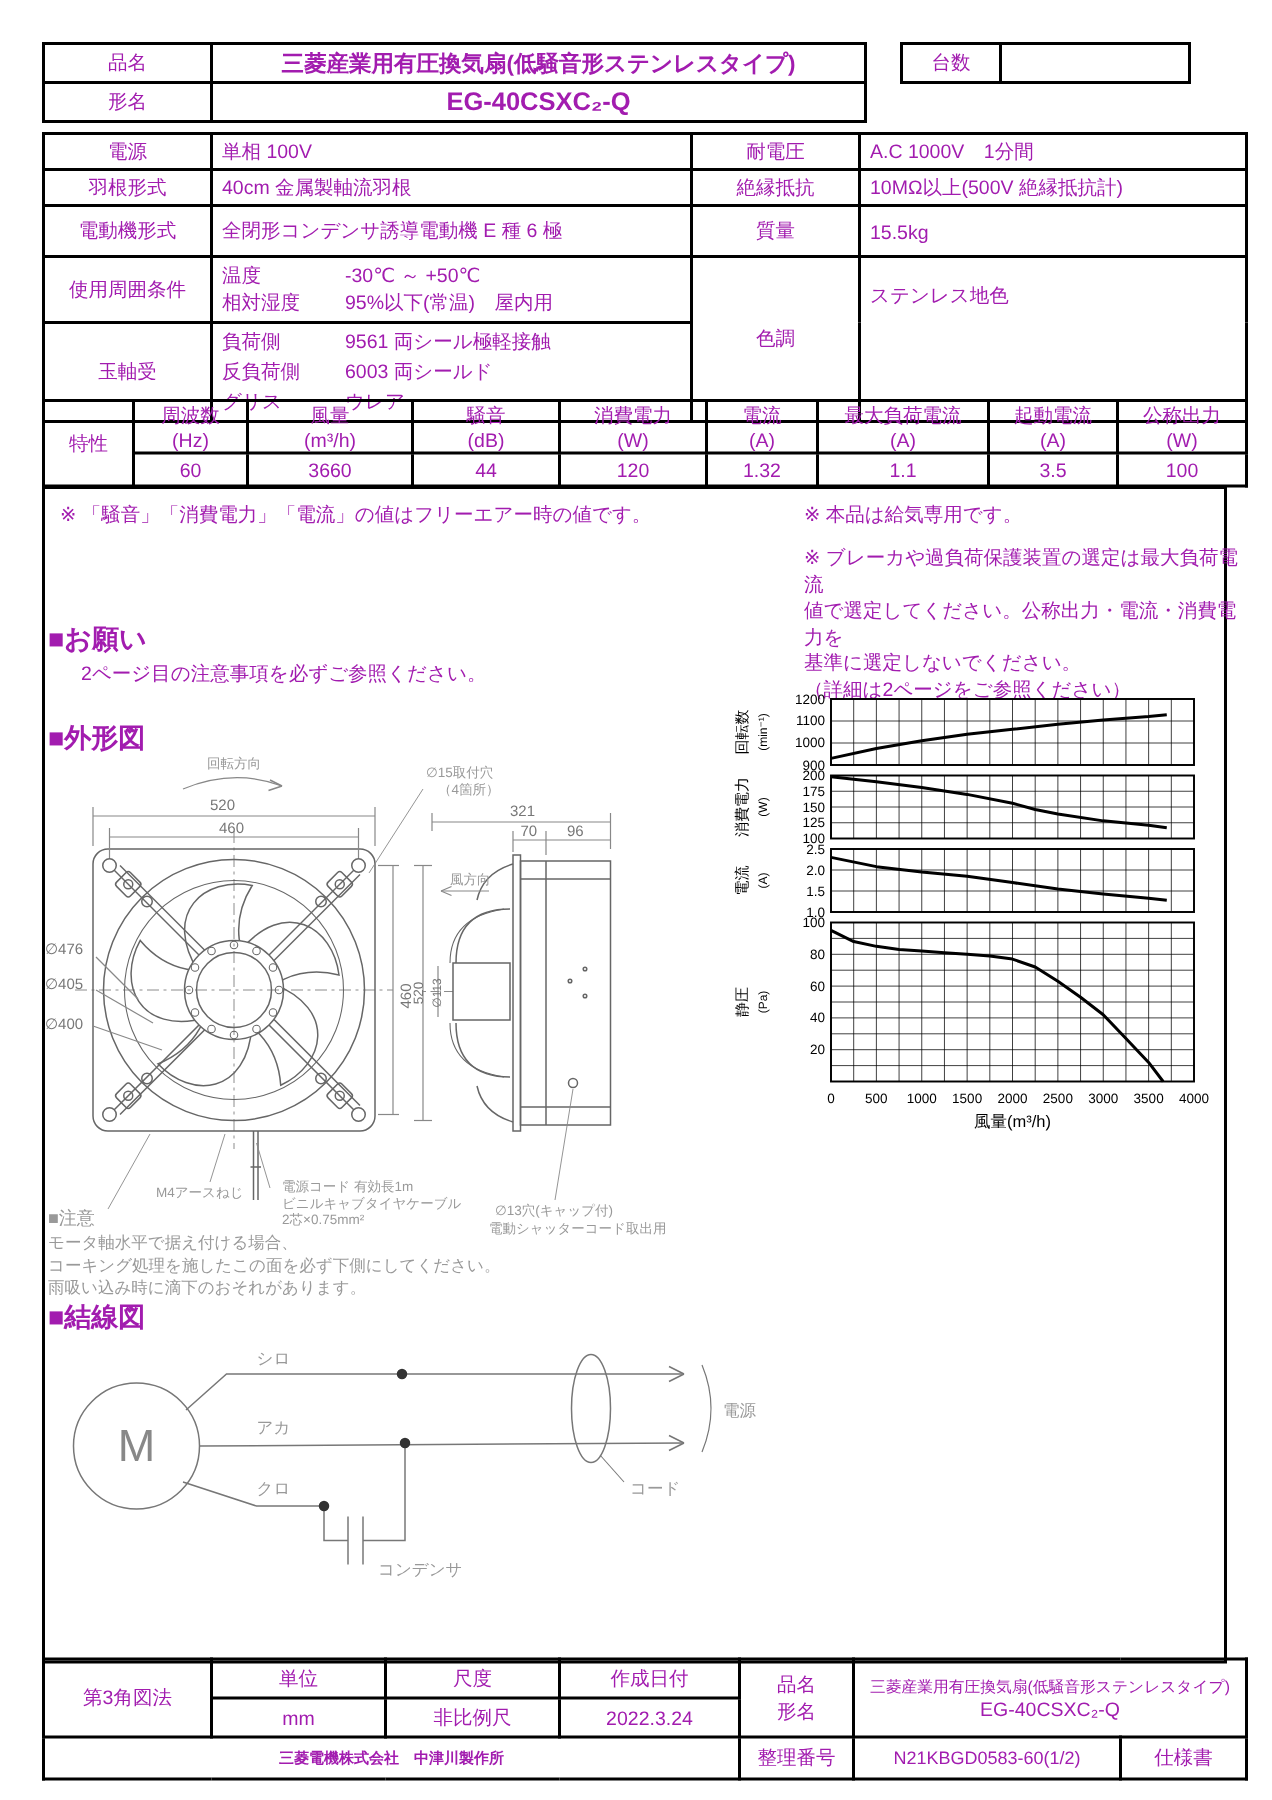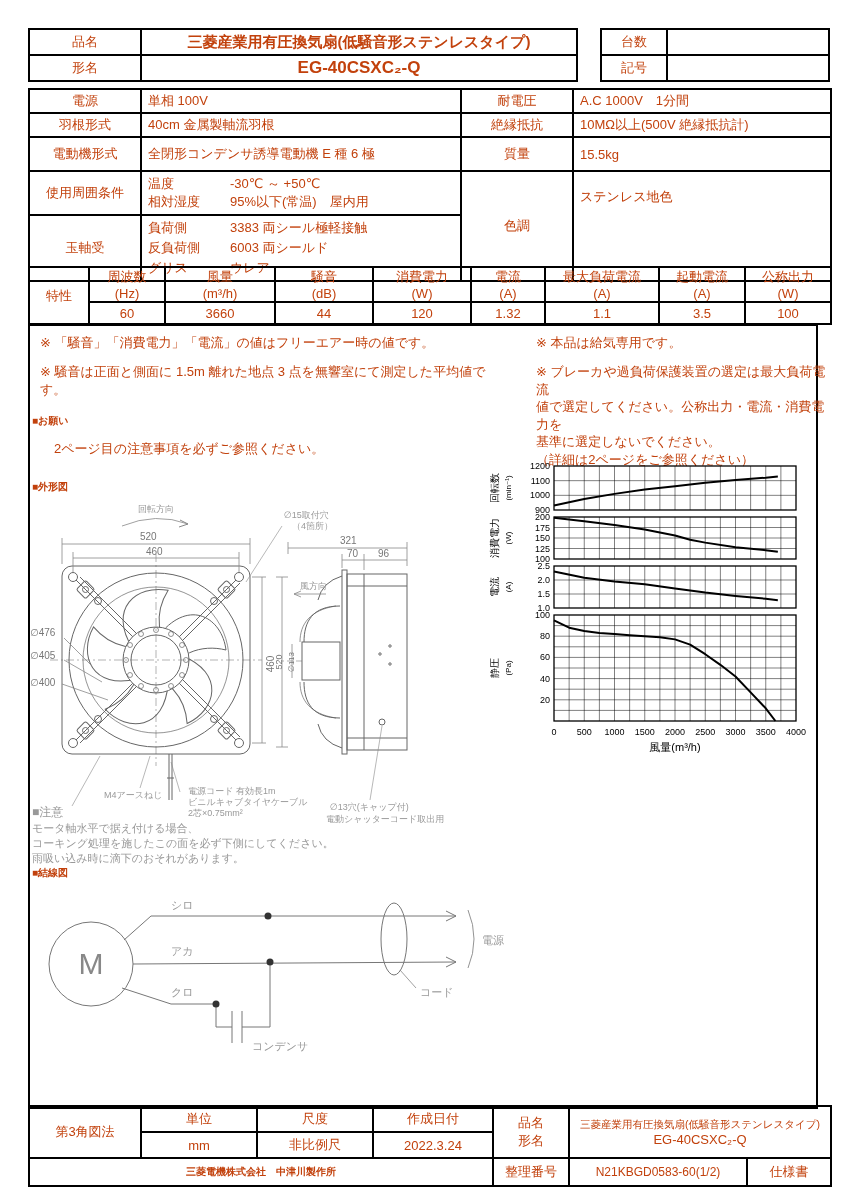--- a/index.html
+++ b/index.html
@@ -1,27 +1,27 @@
 <!DOCTYPE html>
 <html><head>
 <meta charset="utf-8">
 <style>
   html,body{margin:0;padding:0;background:#fff;}
   .page{position:relative;width:848px;height:1200px;background:#fff;
-        font-family:"Liberation Sans","DejaVu Sans",sans-serif;color:#c2410c;overflow:hidden;}
+        font-family:"Liberation Sans","DejaVu Sans",sans-serif;color:#a21caf;overflow:hidden;}
   table{border-collapse:collapse;table-layout:fixed;}
   td{border:2px solid #000;font-size:13px;padding:0 6px;overflow:hidden;white-space:nowrap;}
   td.lbl{text-align:center;padding:0;}
   .abs{position:absolute;}
   .b{font-weight:bold;}
   .kv{display:flex;}
   .kv .k{display:inline-block;width:82px;}
   .note{font-size:13px;margin-bottom:11px;}
   .pre{white-space:pre-line;line-height:1.35;}
-  .h14{font-size:10px;font-weight:bold;}
+  .h14{font-size:18px;font-weight:bold;}
   svg text{font-family:"Liberation Sans","DejaVu Sans",sans-serif;}
   .gray{fill:#999;}
   .dgray{fill:#777;}
 </style>
 </head>
 <body>
 
 <div class="page">
 
   <table class="abs" style="left:28px;top:28px;width:550px;">
@@ -34,32 +34,28 @@
       <td class="lbl">品名</td>
       <td class="b" style="text-align:center;font-size:15px;">三菱産業用有圧換気扇(低騒音形ステンレスタイプ)</td>
     </tr>
     <tr style="height:26px;">
       <td class="lbl">形名</td>
       <td class="b" style="text-align:center;font-size:17px;">EG-40CSXC₂-Q</td>
     </tr>
   </tbody>
     </table>
 
-  <table class="abs" style="left:600px;top:28px;width:230px;">
+  <table class="abs" style="left:600px;top:28px;width:194px;">
     <colgroup>
         <col style="width:66px">
         <col>
       </colgroup>
     <tbody>
         <tr style="height:26px;">
       <td class="lbl">台数</td>
-      <td></td>
-    </tr>
-    <tr style="height:26px;">
-      <td class="lbl">記号</td>
       <td></td>
     </tr>
   </tbody>
     </table>
 
   <table class="abs" style="left:28px;top:88px;width:802px;">
     <colgroup>
         <col style="width:112px">
         <col style="width:320px">
         <col style="width:112px">
@@ -97,21 +93,21 @@
             </div>
       </td>
       <td class="lbl" rowspan="2">色調</td>
       <td rowspan="2" style="vertical-align:top;padding-top:16px;">ステンレス地色</td>
     </tr>
     <tr style="height:66px;">
       <td class="lbl">玉軸受</td>
       <td style="line-height:1.55;">
         <div class="kv">
               <span class="k">負荷側</span>
-              <span>3383 両シール極軽接触</span>
+              <span>9561 両シール極軽接触</span>
             </div>
         <div class="kv">
               <span class="k">反負荷側</span>
               <span>6003 両シールド</span>
             </div>
         <div class="kv">
               <span class="k">グリス</span>
               <span>ウレア</span>
             </div>
       </td>
@@ -177,21 +173,20 @@
       <td class="lbl">3.5</td>
       <td class="lbl">100</td>
     </tr>
   </tbody>
     </table>
 
   <div class="abs" style="left:28px;top:324px;width:786px;height:781px;border:2px solid #000;"></div>
 
   <div class="abs" style="left:40px;top:334px;width:450px;">
     <div class="note">※ 「騒音」「消費電力」「電流」の値はフリーエアー時の値です。</div>
-    <div class="note">※ 騒音は正面と側面に 1.5m 離れた地点 3 点を無響室にて測定した平均値です。</div>
   </div>
   <div class="abs" style="left:536px;top:334px;width:300px;">
     <div class="note">※ 本品は給気専用です。</div>
     <div class="note pre">※ ブレーカや過負荷保護装置の選定は最大負荷電流
 値で選定してください。公称出力・電流・消費電力を
 基準に選定しないでください。
 （詳細は2ページをご参照ください）</div>
   </div>
 
   <div class="abs h14" style="left:32px;top:414px;">■お願い</div>

